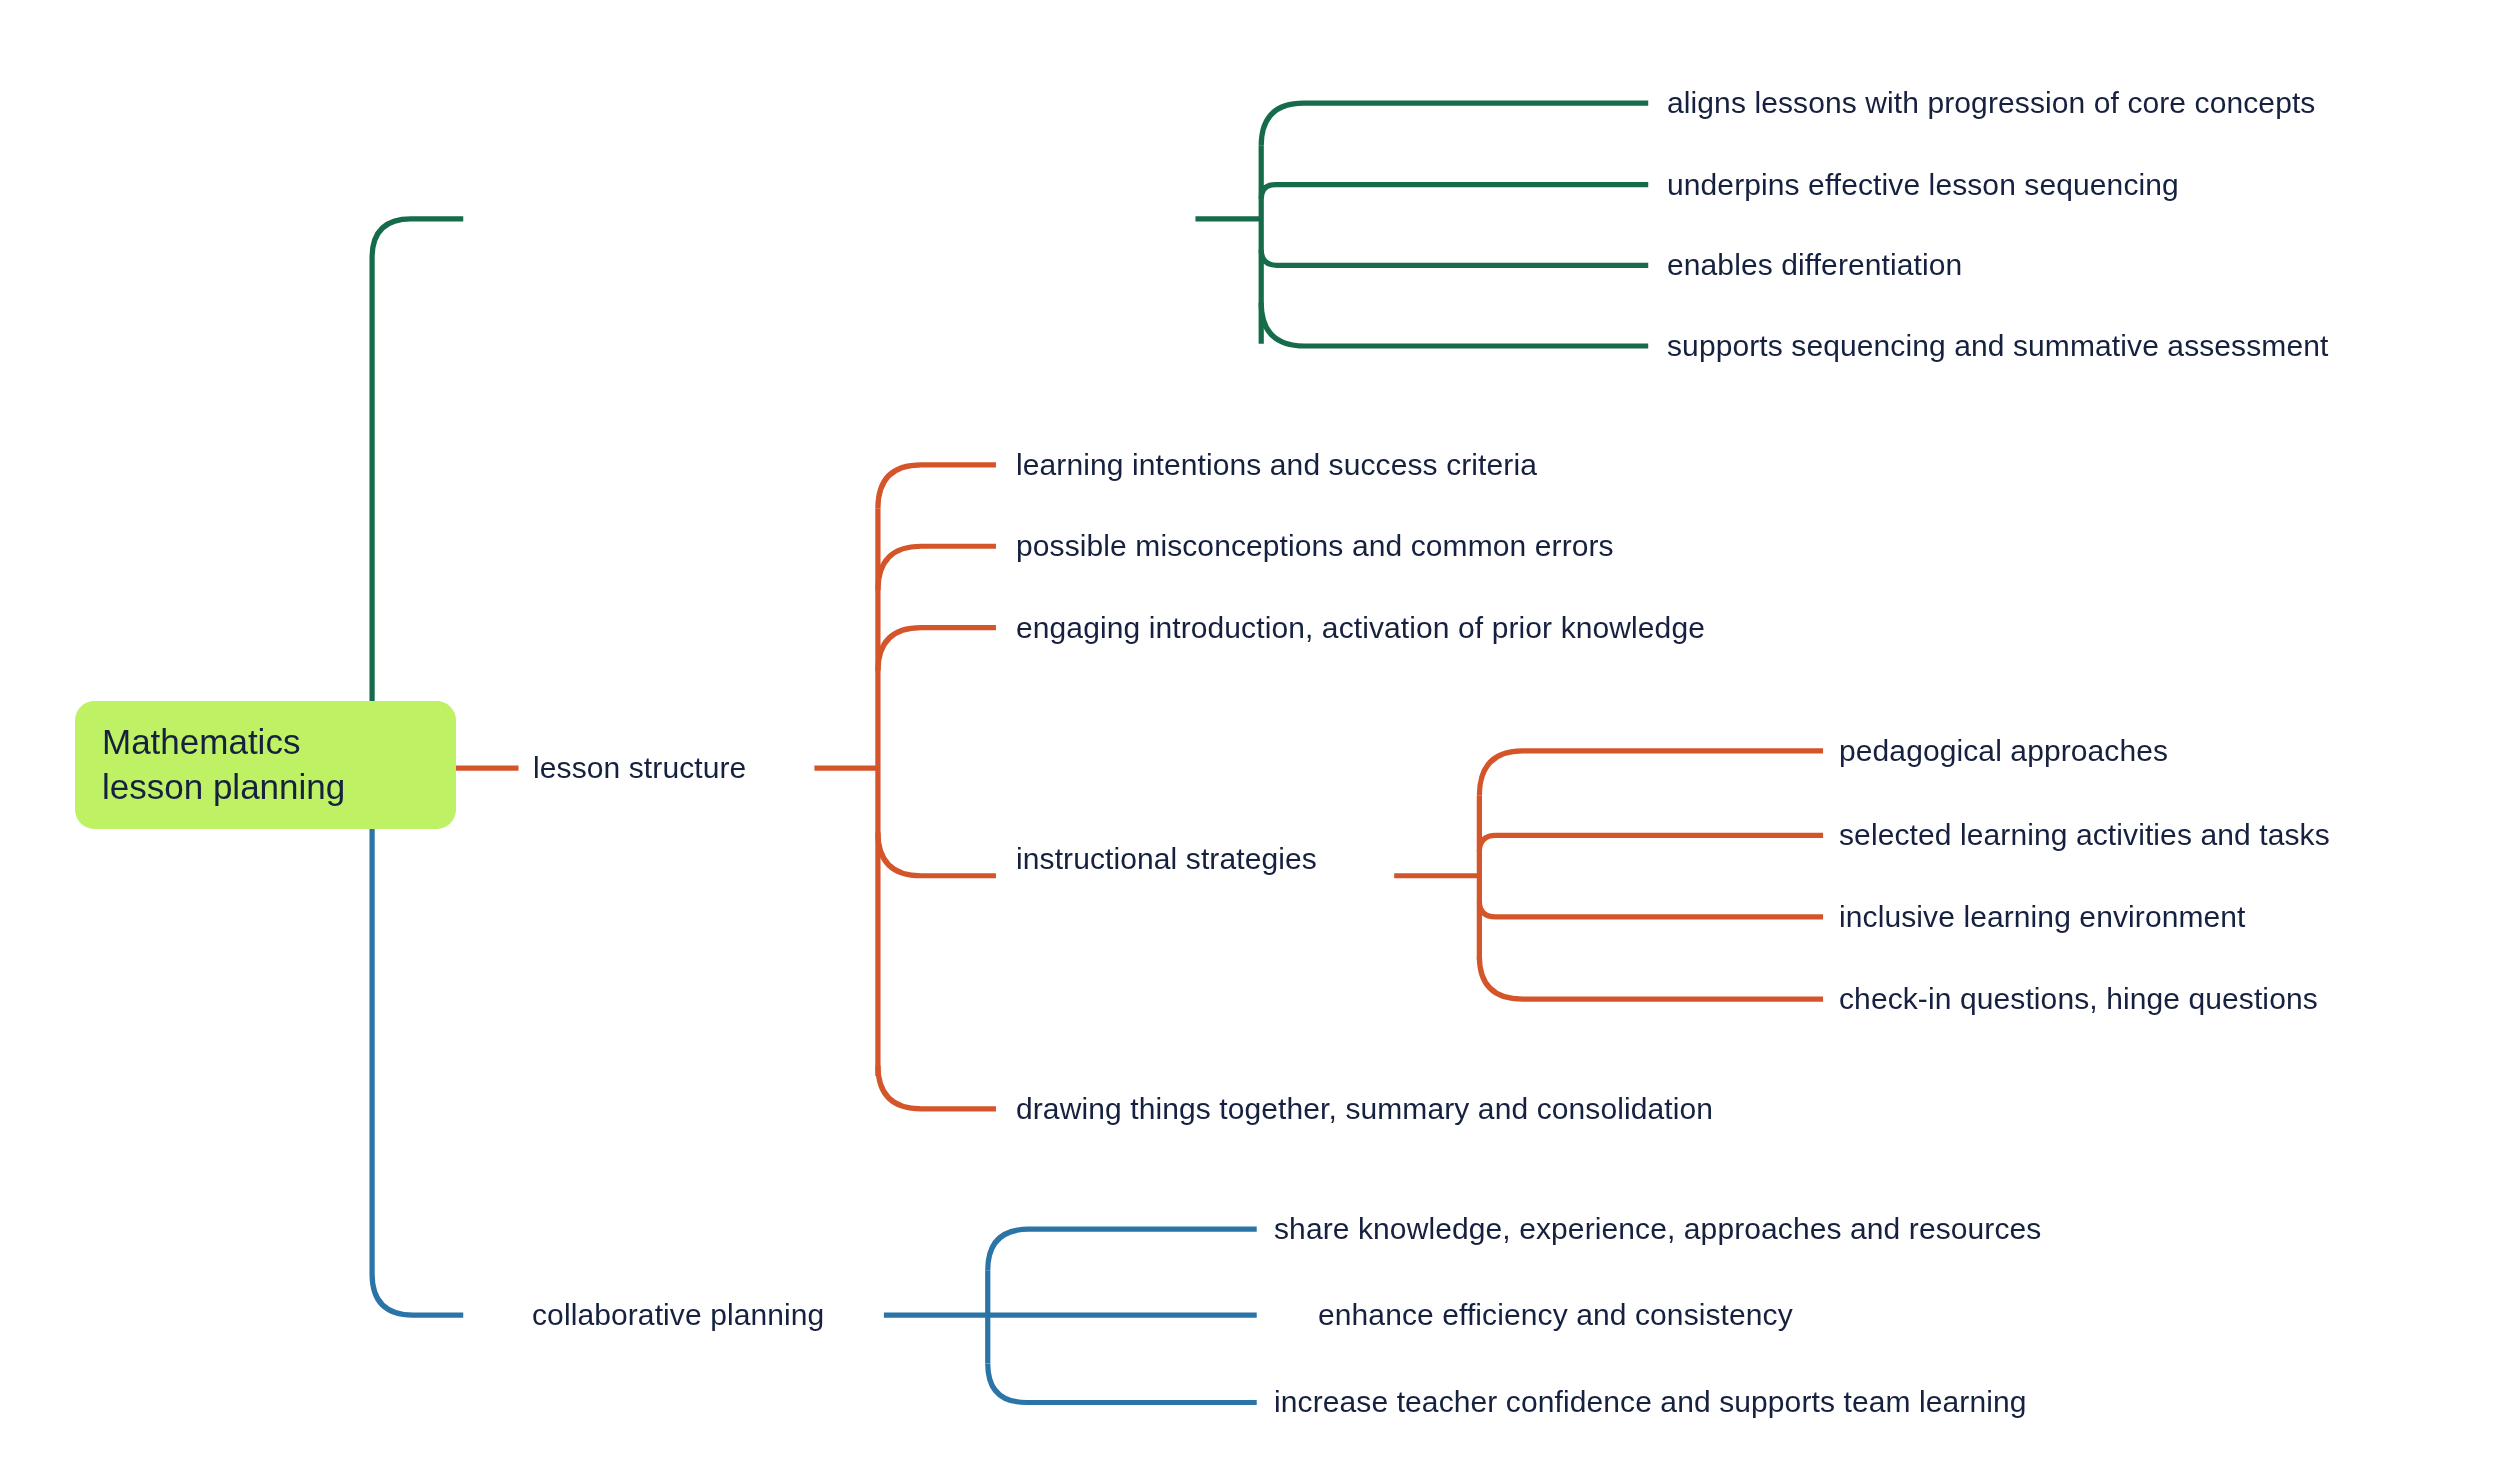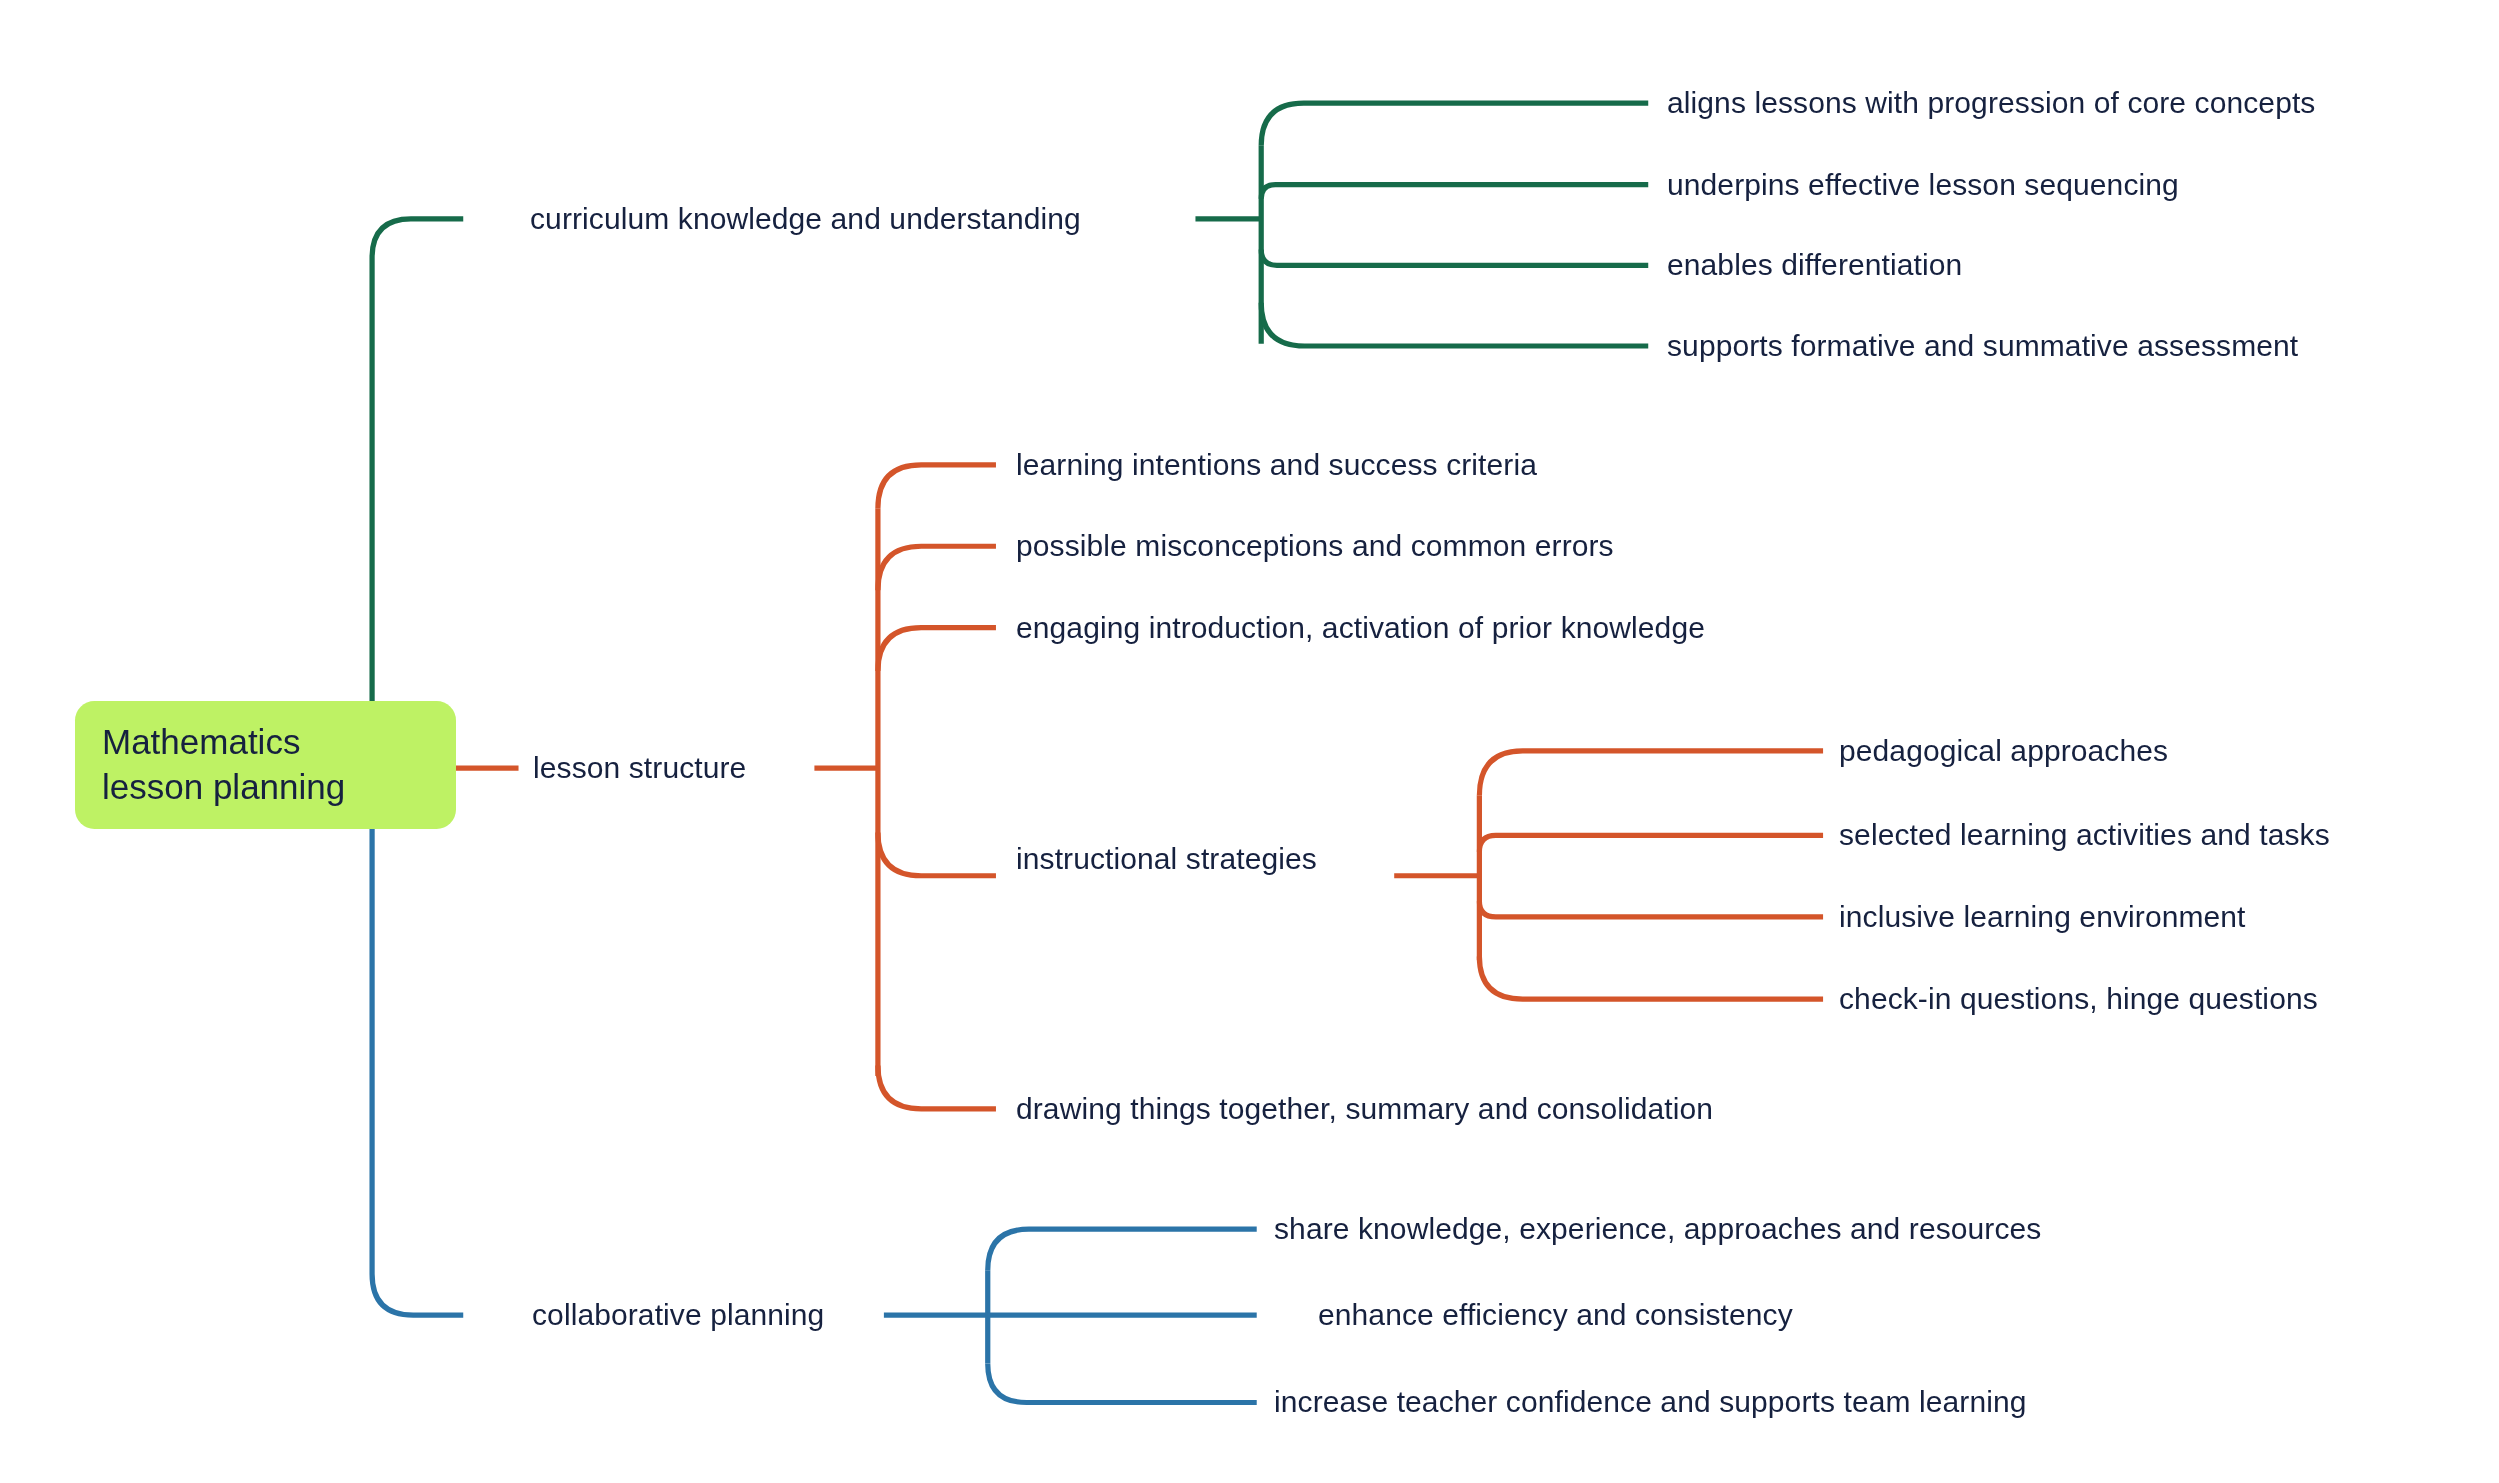--- a/index.html
+++ b/index.html
@@ -102,26 +102,25 @@
     <path d="M 1322 1700 Q 1322 1645 1377 1645 L 1682 1645" fill="none" stroke="#2b74a8" stroke-width="7"></path>
     <path d="M 1322 1760 L 1682 1760" fill="none" stroke="#2b74a8" stroke-width="7"></path>
     <path d="M 1322 1825 Q 1322 1877 1374 1877 L 1682 1877" fill="none" stroke="#2b74a8" stroke-width="7"></path>
   </svg>
 
   <div class="root-box" style="left:75px; top:701px; width:381px; height:128px;">
     <span class="root-text">Mathematics
 lesson planning</span>
   </div>
 
-  <div class="node-label" style="left:530px; top:219px;">curriculum knowledge and understanding</div>
 
   <div class="node-label" style="left:1667px; top:103px;">aligns lessons with progression of core concepts</div>
   <div class="node-label" style="left:1667px; top:185px;">underpins effective lesson sequencing</div>
   <div class="node-label" style="left:1667px; top:265px;">enables differentiation</div>
-  <div class="node-label" style="left:1667px; top:346px;">supports formative and summative assessment</div>
+  <div class="node-label" style="left:1667px; top:346px;">supports sequencing and summative assessment</div>
 
   <div class="node-label" style="left:533px; top:768px;">lesson structure</div>
 
   <div class="node-label" style="left:1016px; top:546px;">possible misconceptions and common errors</div>
   <div class="node-label" style="left:1016px; top:465px;">learning intentions and success criteria</div>
   <div class="node-label" style="left:1016px; top:628px;">engaging introduction, activation of prior knowledge</div>
   <div class="node-label" style="left:1016px; top:859px;">instructional strategies</div>
   <div class="node-label" style="left:1016px; top:1109px;">drawing things together, summary and consolidation</div>
 
   <div class="node-label" style="left:1839px; top:751px;">pedagogical approaches</div>

